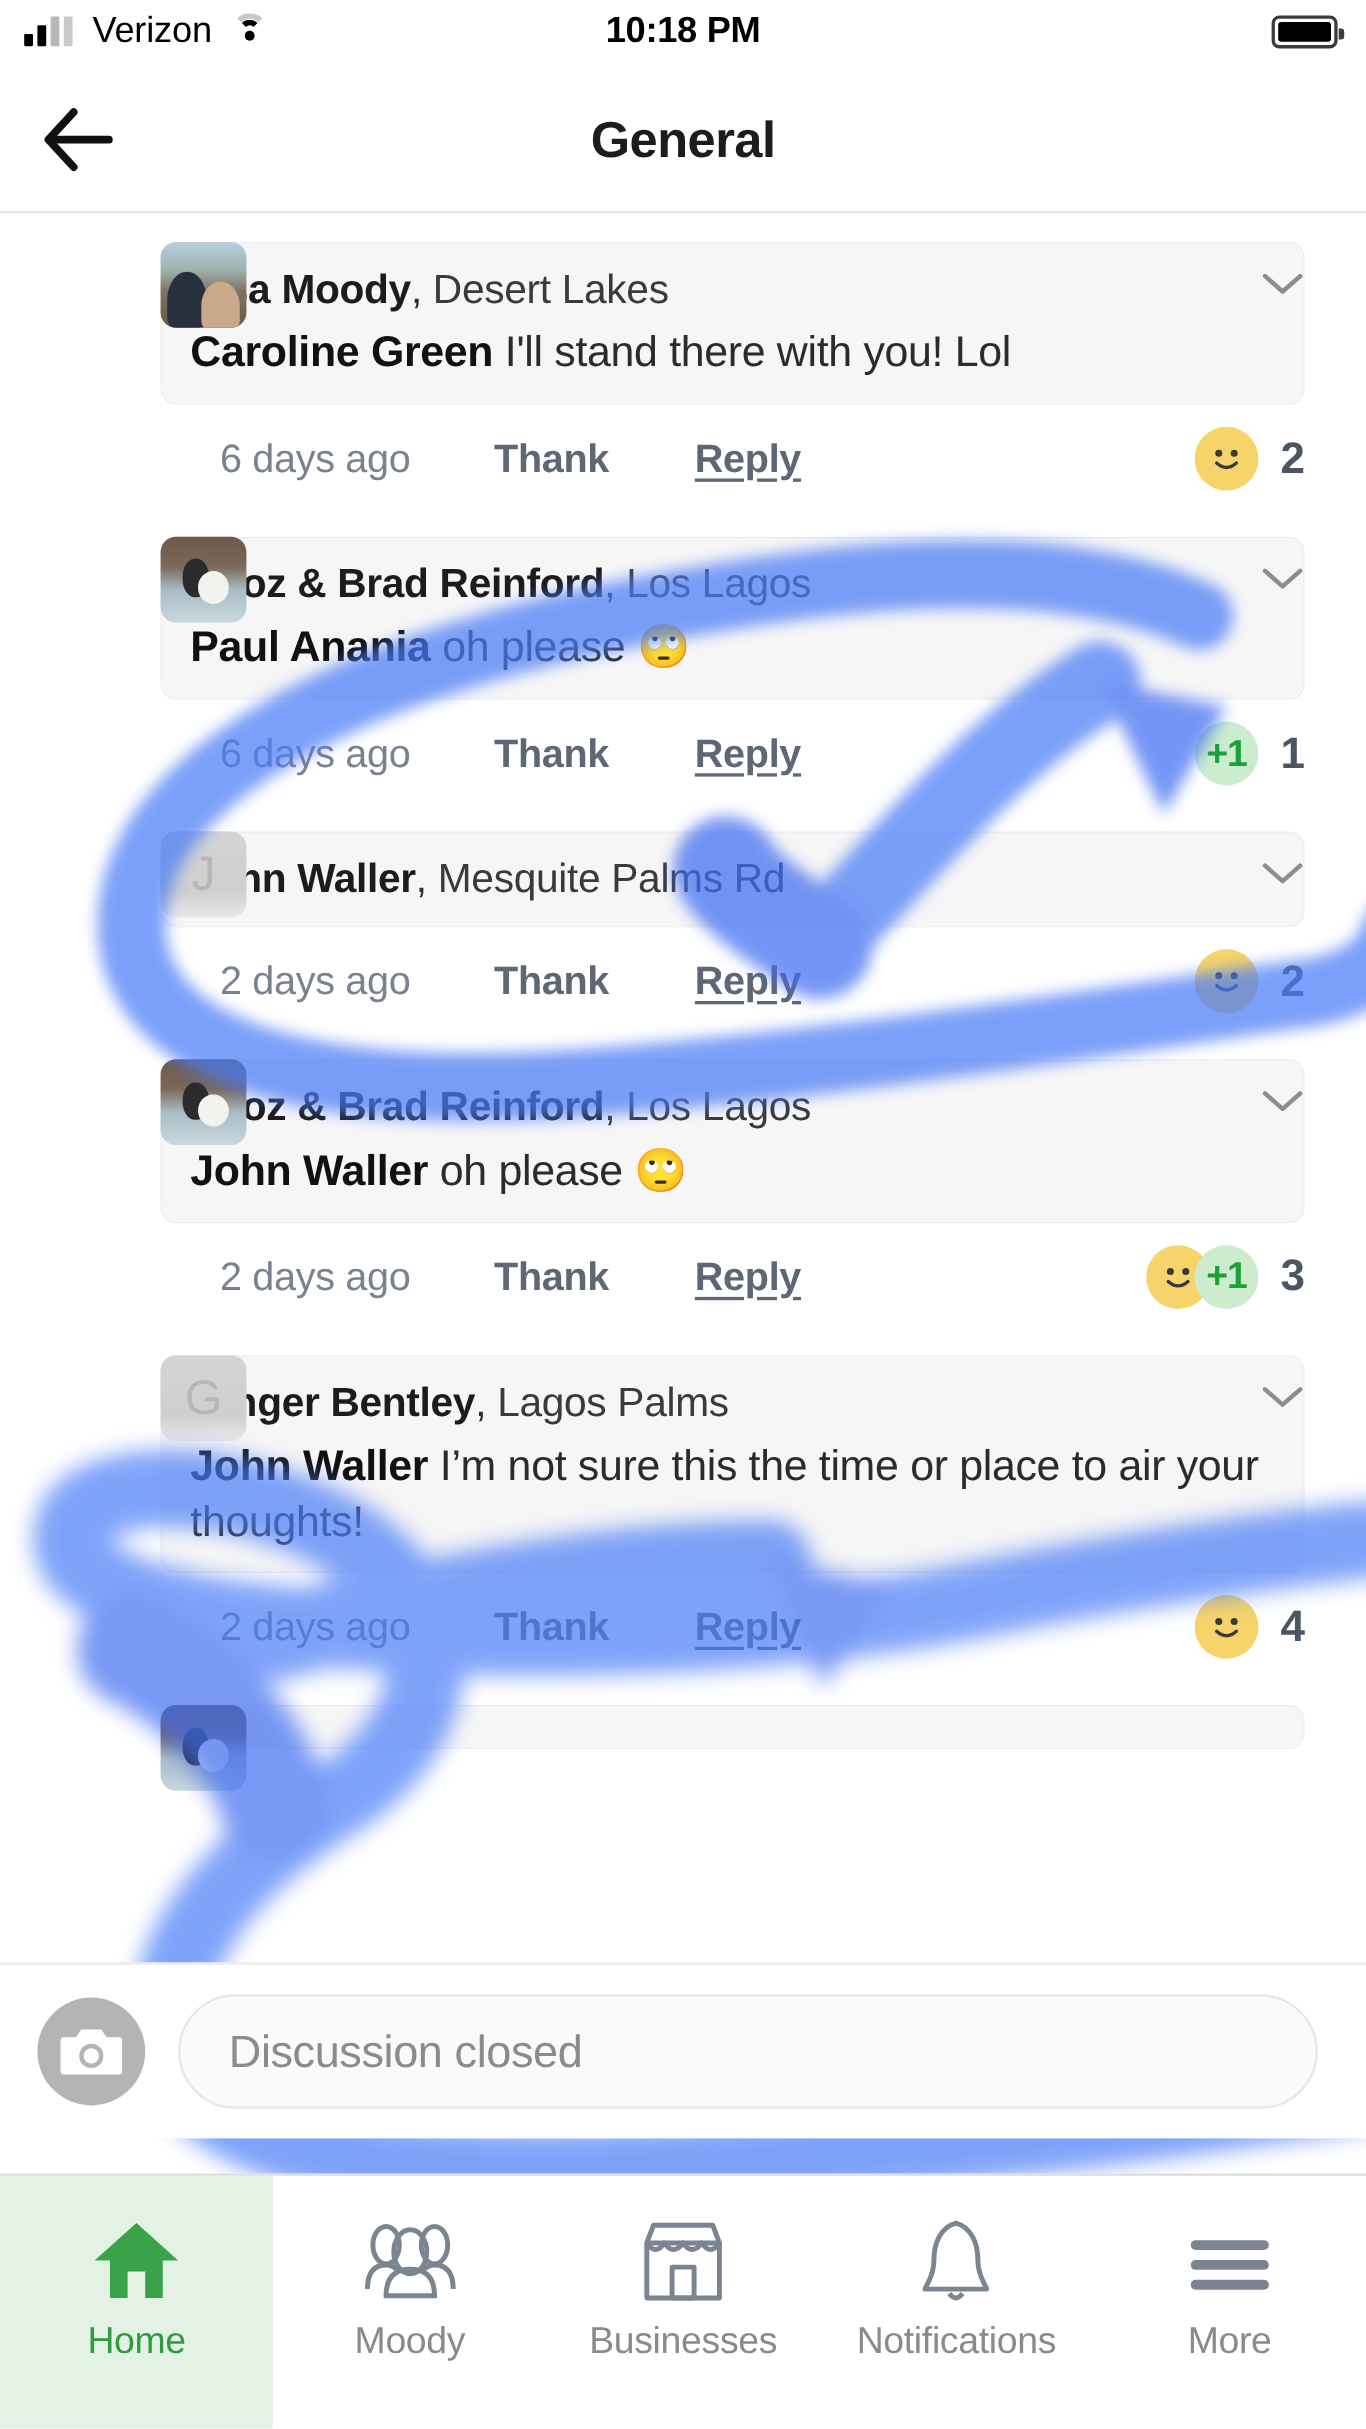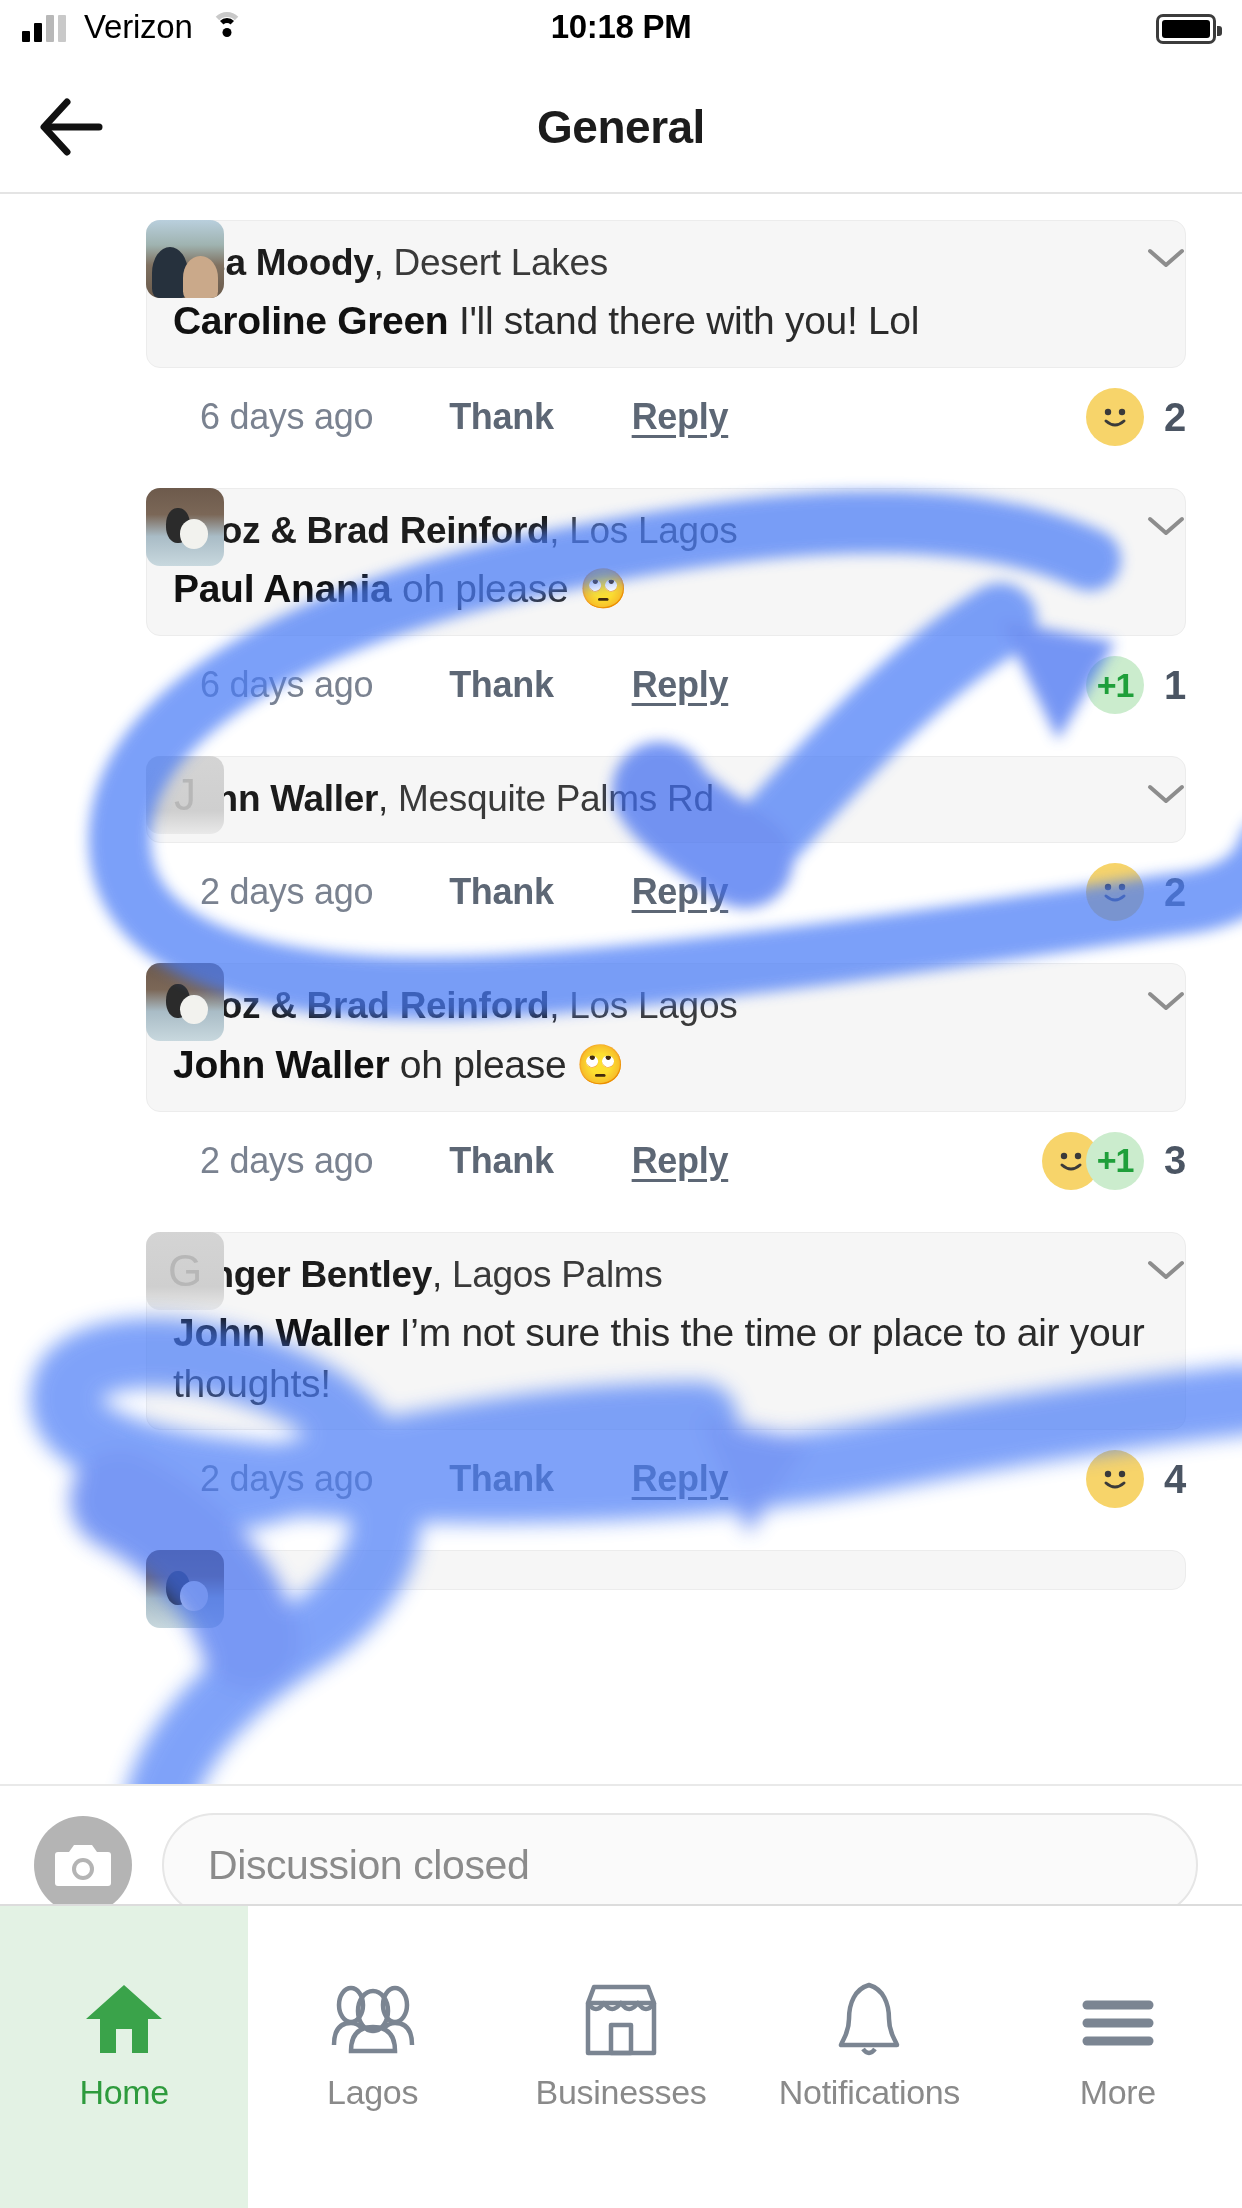--- a/index.html
+++ b/index.html
@@ -104,21 +104,21 @@
     padding: 0 44px 0 34px; gap: 30px;
   }
   .cam { width: 98px; height: 98px; border-radius: 50%; background: #b4b4b4;
          display: flex; align-items: center; justify-content: center; flex: none; }
   .c-input { flex: 1; height: 104px; border: 2px solid #e6e6e6; border-radius: 54px;
              background: #fafafa; display: flex; align-items: center; padding: 0 44px;
              font-size: 41px; color: #8b8b8b; letter-spacing: -0.4px; }
 
   
   .tabbar {
-    position: absolute; left: 0; bottom: 0; width: 1242px; height: 304px;
+    position: absolute; left: 0; bottom: 0; width: 1242px; height: 232px;
     background: #fff; border-top: 2px solid #dcdcdc; display: flex; align-items: stretch;
   }
   .tab { flex: 1; display: flex; flex-direction: column; align-items: center; justify-content: center;
          gap: 14px; padding-bottom: 30px; }
   .tab.active { background: #e3f2e4; }
   .tab-label { font-size: 34px; color: #8a8a8a; letter-spacing: -0.3px; }
   .tab.active .tab-label { color: #2e9b3d; font-weight: 400; }
   .tab-icon { height: 86px; display: flex; align-items: flex-end; justify-content: center; }
 
   
@@ -399,21 +399,21 @@
           <g stroke="#7b8592" stroke-width="4.5" fill="none">
             <ellipse cx="26" cy="26" rx="12" ry="17"></ellipse>
             <path d="M9 66 C9 50 16 44 26 44 C31 44 34 46 37 49"></path>
             <ellipse cx="70" cy="26" rx="12" ry="17"></ellipse>
             <path d="M87 66 C87 50 80 44 70 44 C65 44 62 46 59 49"></path>
             <ellipse cx="48" cy="32" rx="15" ry="20"></ellipse>
             <path d="M26 72 C26 54 35 48 48 48 C61 48 70 54 70 72 Z"></path>
           </g>
         </svg>
       </div>
-      <div class="tab-label">Lagos</div>
+      <div class="tab-label">Moody</div>
     </div>
 
     <div class="tab">
       <div class="tab-icon">
         <svg width="86" height="80" viewBox="0 0 86 80">
           <g stroke="#7b8592" stroke-width="4.5" fill="none" stroke-linejoin="round">
             <path d="M10 24 L16 8 H70 L76 24 Z"></path>
             <path d="M10 24 V74 H76 V24"></path>
             <path d="M10 24 q8 12 16 0 q8 12 17 0 q8 12 17 0 q8 12 16 0"></path>
             <rect x="33" y="46" width="20" height="28"></rect>

